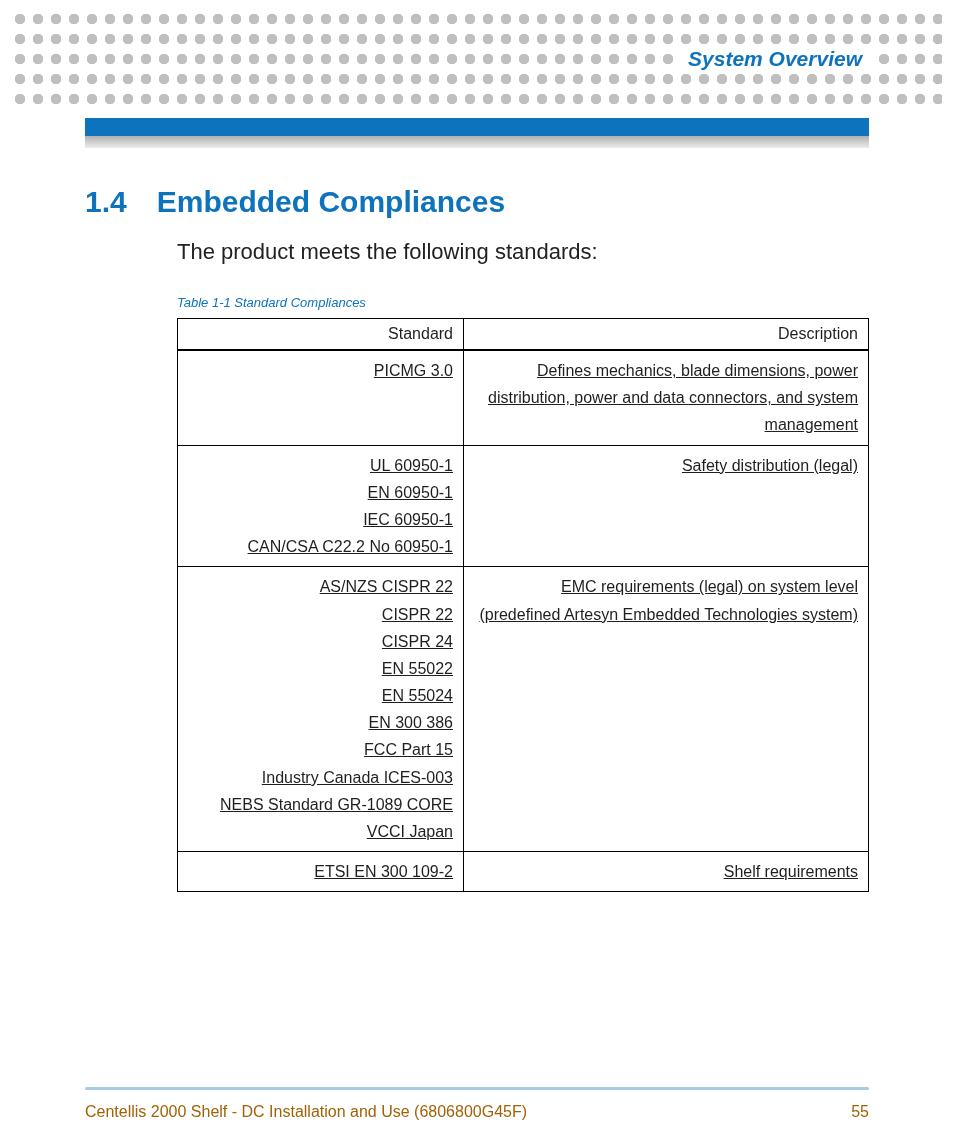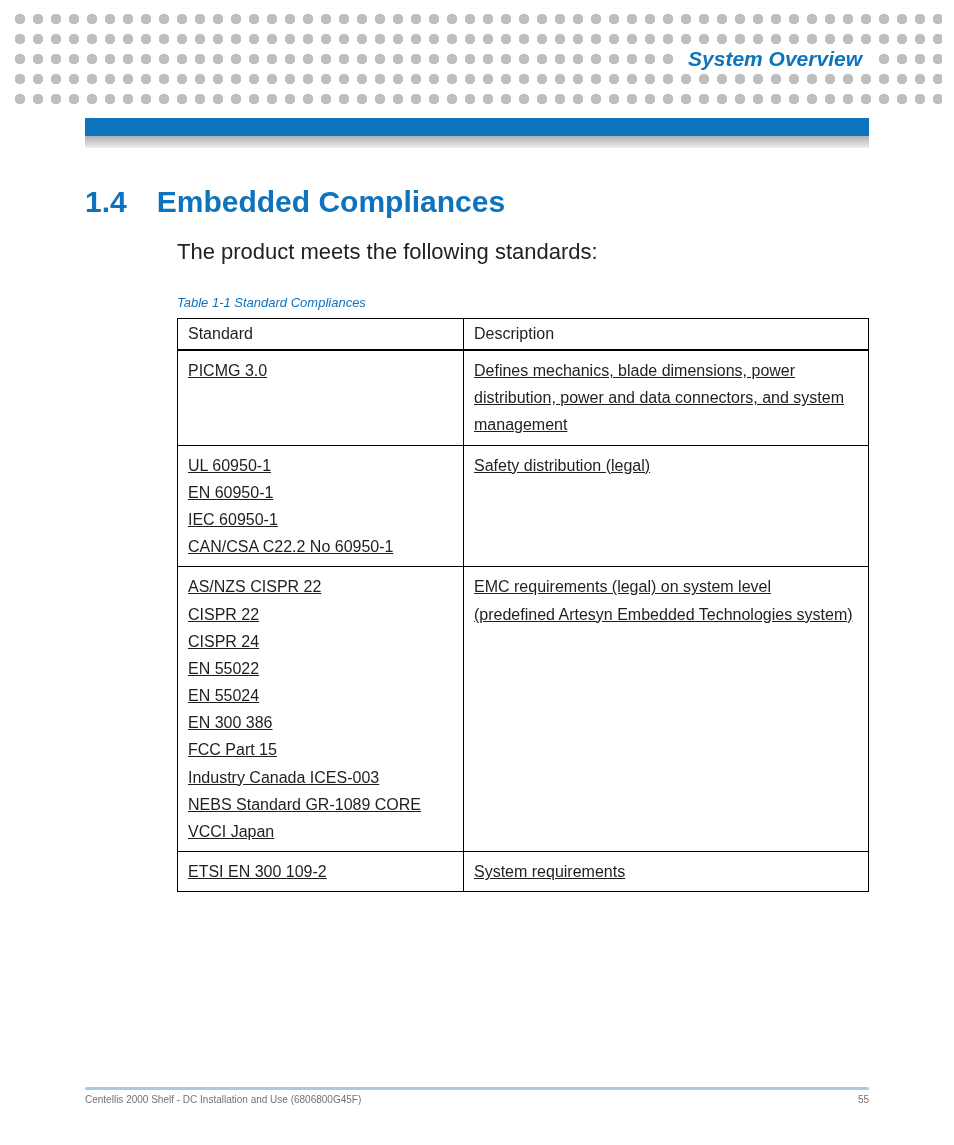--- a/index.html
+++ b/index.html
@@ -93,39 +93,39 @@
   table.std{
     margin-left:92px;
     border-collapse:collapse;
     width:692px;
     font-size:16px;
   }
   table.std th,table.std td{
     border:1px solid #000;
     padding:6px 10px 6px 10px;
     vertical-align:top;
-    text-align:left;
+    text-align:right;
   }
   table.std th{
     font-weight:400;
     border-bottom:2px solid #000;
   }
   table.std td.std-col{width:265px;}
   table.std .multi{line-height:1.7;text-decoration:underline;}
 
   
   .footer-rule{
     position:absolute;left:85px;right:85px;bottom:55px;height:3px;
     background:var(--light-blue);
     border-radius:2px;
   }
   .footer{
-    position:absolute;left:85px;right:85px;bottom:40px;
+    position:absolute;left:85px;right:85px;bottom:24px;
     display:flex;justify-content:space-between;align-items:center;
-    font-size:10px;color:#737373;
+    font-size:16px;color:#a16207;
   }
 </style>
 </head>
 <body>
 
 <div class="page">
 
   <div class="dots">
     <div class="row"></div>
     <div class="row"></div>
@@ -166,21 +166,21 @@
         <tr>
           <td class="std-col multi">UL 60950-1<br>EN 60950-1<br>IEC 60950-1<br>CAN/CSA C22.2 No 60950-1</td>
           <td class="multi">Safety distribution (legal)</td>
         </tr>
         <tr>
           <td class="std-col multi">AS/NZS CISPR 22<br>CISPR 22<br>CISPR 24<br>EN 55022<br>EN 55024<br>EN 300 386<br>FCC Part 15<br>Industry Canada ICES-003<br>NEBS Standard GR-1089 CORE<br>VCCI Japan</td>
           <td class="multi">EMC requirements (legal) on system level<br>(predefined Artesyn Embedded Technologies system)</td>
         </tr>
         <tr>
           <td class="std-col multi">ETSI EN 300 109-2</td>
-          <td class="multi">System requirements</td>
+          <td class="multi">Shelf requirements</td>
         </tr>
       </tbody>
     </table>
 
   </div>
 
   <div class="footer-rule"></div>
   <div class="footer">
     <span>Centellis 2000 Shelf - DC Installation and Use (6806800G45F)</span>
     <span>55</span>

